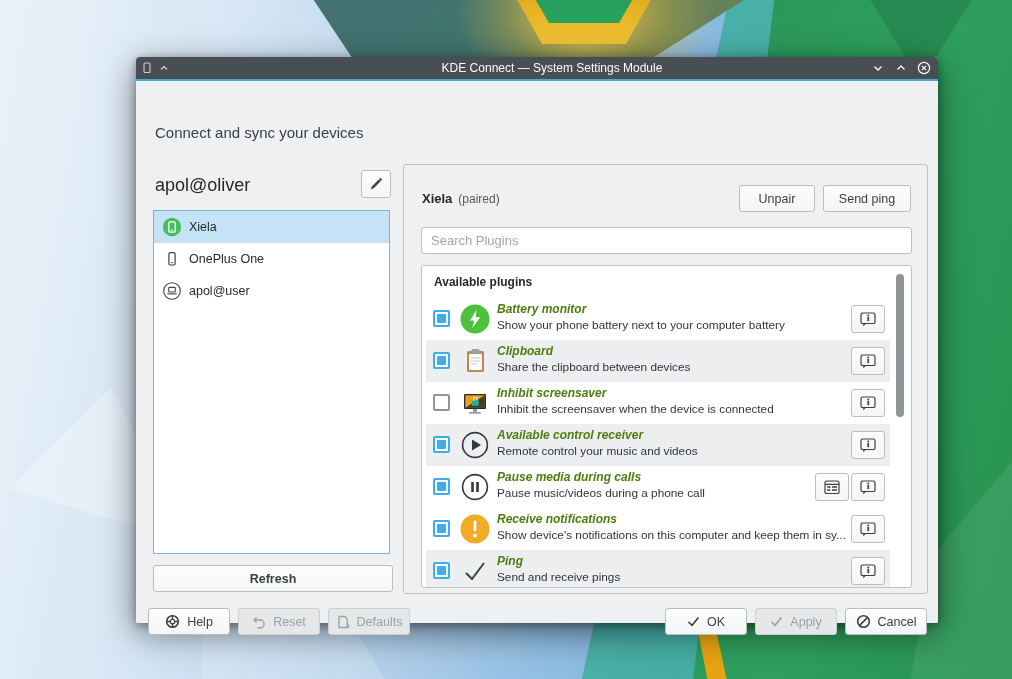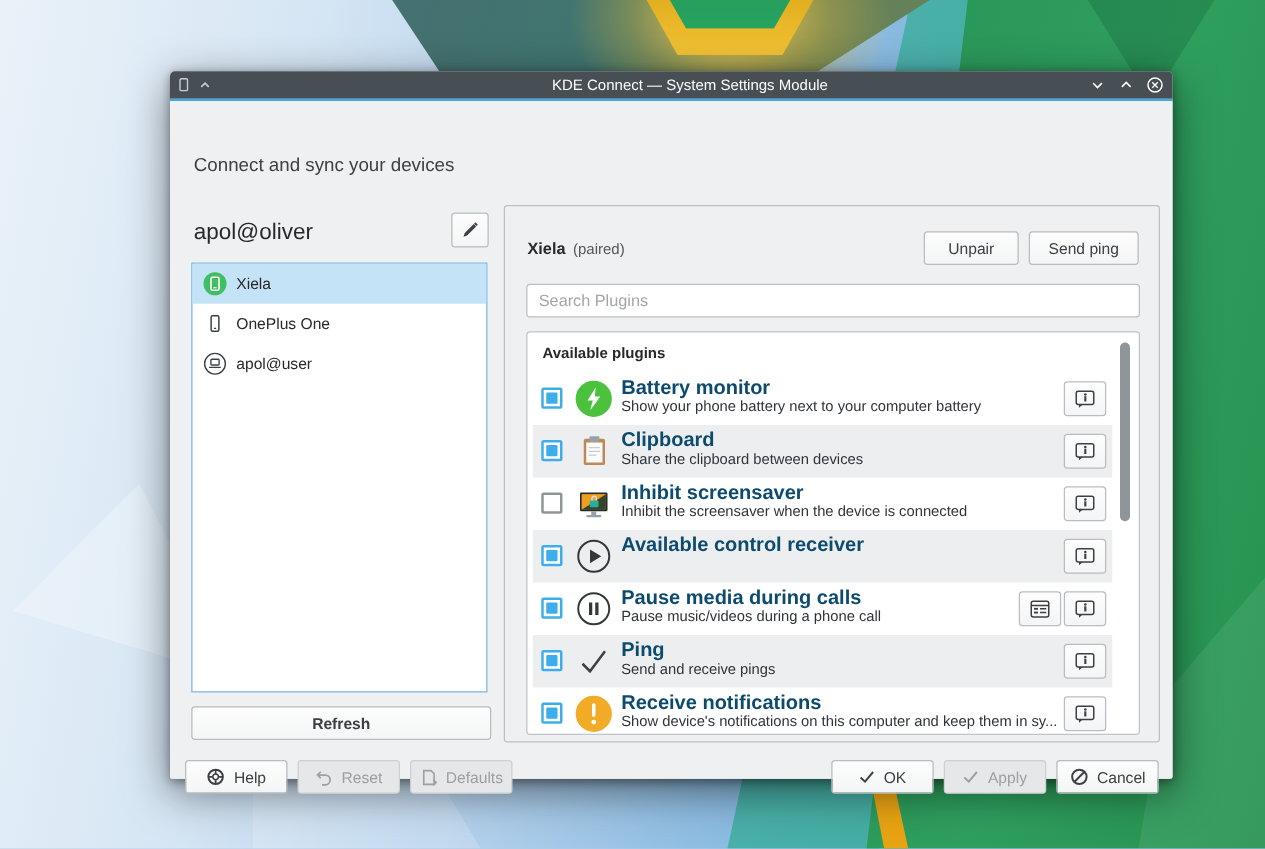--- a/index.html
+++ b/index.html
@@ -78,21 +78,21 @@
   .plugin-rows { position:absolute; left:4px; top:32px; width:464px; height:290px; overflow:hidden; }
   .plugin-row { position:relative; height:42px; }
   .plugin-row.alt { background:#eceef0; }
   .cb { position:absolute; left:7px; top:12px; width:17px; height:17px; border:2px solid #8f9698;
     border-radius:2px; background:#fff; cursor:pointer; }
   .cb-in { position:absolute; inset:2px; border-radius:1px; }
   .cb.checked { border-color:#3daee9; }
   .cb.checked .cb-in { background:#3daee9; }
   .p-icon { position:absolute; left:33px; top:5px; width:32px; height:32px; }
   .p-text { position:absolute; left:71px; top:0; width:352px; height:42px; overflow:hidden; }
-  .p-title { position:absolute; top:4px; font-size:16px; font-weight:bold; color:#0c4a6e; white-space:nowrap; }
+  .p-title { position:absolute; top:4px; font-size:12px; font-weight:bold; color:#4d7c0f; white-space:nowrap;font-style:italic; }
   .p-desc { position:absolute; top:20px; font-size:11.8px; color:#30343a; white-space:nowrap; }
   .mini-btn { position:absolute; top:7px; width:34px; height:28px; }
   .p-info { left:425px; }
   .p-config { left:389px; }
   .vscroll { position:absolute; right:7px; top:8px; width:8px; height:143px; background:#8f9598; border-radius:4px; cursor:pointer; }
 
   
   .footer-left { position:absolute; left:12px; top:527px; display:flex; gap:8px; }
   .footer-right { position:absolute; left:529px; top:527px; display:flex; gap:8px; }
   .footer-btn { width:82px; height:27px; }
@@ -294,20 +294,21 @@
                 <span class="cb-in"></span>
               </span>
     <span class="p-icon ico">
                 <svg width="32" height="32" viewBox="0 0 32 32">
                   <circle cx="16" cy="16" r="12.4" fill="none" stroke="#33383c" stroke-width="1.6"></circle>
                   <path d="M13 10.5 L22 16 L13 21.5 Z" fill="#33383c"></path>
                 </svg>
               </span>
     <div class="p-text">
       <div class="p-title">Available control receiver</div>
+      <div class="p-desc">Remote control your music and videos</div>
     </div>
 
     <button class="btn mini-btn p-info">
                 <svg width="17" height="15" viewBox="0 0 17 15">
                   <rect x="1" y="1" width="14" height="10.5" rx="1.6" fill="none" stroke="currentColor" stroke-width="1.2"></rect>
                   <rect x="7.4" y="5" width="1.7" height="4.2" fill="currentColor"></rect>
                   <circle cx="8.25" cy="3.5" r="1" fill="currentColor"></circle>
                   <path d="M3.2 11.5 L3.2 14.2 L6.2 11.5 Z" fill="currentColor"></path>
                 </svg>
               </button>
@@ -339,57 +340,57 @@
               </button>
     <button class="btn mini-btn p-info">
                 <svg width="17" height="15" viewBox="0 0 17 15">
                   <rect x="1" y="1" width="14" height="10.5" rx="1.6" fill="none" stroke="currentColor" stroke-width="1.2"></rect>
                   <rect x="7.4" y="5" width="1.7" height="4.2" fill="currentColor"></rect>
                   <circle cx="8.25" cy="3.5" r="1" fill="currentColor"></circle>
                   <path d="M3.2 11.5 L3.2 14.2 L6.2 11.5 Z" fill="currentColor"></path>
                 </svg>
               </button>
   </div>
-            <div class="plugin-row alt">
-    <span class="cb checked">
-                <span class="cb-in"></span>
-              </span>
-    <span class="p-icon ico">
-                <svg width="32" height="32" viewBox="0 0 32 32">
-                  <path d="M7 18 L13 24 L25 8" fill="none" stroke="#3c4144" stroke-width="2"></path>
-                </svg>
-              </span>
-    <div class="p-text">
-      <div class="p-title">Ping</div>
-      <div class="p-desc">Send and receive pings</div>
-    </div>
-
-    <button class="btn mini-btn p-info">
-                <svg width="17" height="15" viewBox="0 0 17 15">
-                  <rect x="1" y="1" width="14" height="10.5" rx="1.6" fill="none" stroke="currentColor" stroke-width="1.2"></rect>
-                  <rect x="7.4" y="5" width="1.7" height="4.2" fill="currentColor"></rect>
-                  <circle cx="8.25" cy="3.5" r="1" fill="currentColor"></circle>
-                  <path d="M3.2 11.5 L3.2 14.2 L6.2 11.5 Z" fill="currentColor"></path>
-                </svg>
-              </button>
-  </div>
             <div class="plugin-row">
     <span class="cb checked">
                 <span class="cb-in"></span>
               </span>
     <span class="p-icon ico">
                 <svg width="32" height="32" viewBox="0 0 32 32">
                   <circle cx="16" cy="16" r="14.5" fill="#f2ab27"></circle>
                   <rect x="14.6" y="7.5" width="2.8" height="11" rx="1.4" fill="#ffffff"></rect>
                   <circle cx="16" cy="22.6" r="1.9" fill="#ffffff"></circle>
                 </svg>
               </span>
     <div class="p-text">
       <div class="p-title">Receive notifications</div>
       <div class="p-desc">Show device's notifications on this computer and keep them in sy...</div>
+    </div>
+
+    <button class="btn mini-btn p-info">
+                <svg width="17" height="15" viewBox="0 0 17 15">
+                  <rect x="1" y="1" width="14" height="10.5" rx="1.6" fill="none" stroke="currentColor" stroke-width="1.2"></rect>
+                  <rect x="7.4" y="5" width="1.7" height="4.2" fill="currentColor"></rect>
+                  <circle cx="8.25" cy="3.5" r="1" fill="currentColor"></circle>
+                  <path d="M3.2 11.5 L3.2 14.2 L6.2 11.5 Z" fill="currentColor"></path>
+                </svg>
+              </button>
+  </div>
+            <div class="plugin-row alt">
+    <span class="cb checked">
+                <span class="cb-in"></span>
+              </span>
+    <span class="p-icon ico">
+                <svg width="32" height="32" viewBox="0 0 32 32">
+                  <path d="M7 18 L13 24 L25 8" fill="none" stroke="#3c4144" stroke-width="2"></path>
+                </svg>
+              </span>
+    <div class="p-text">
+      <div class="p-title">Ping</div>
+      <div class="p-desc">Send and receive pings</div>
     </div>
 
     <button class="btn mini-btn p-info">
                 <svg width="17" height="15" viewBox="0 0 17 15">
                   <rect x="1" y="1" width="14" height="10.5" rx="1.6" fill="none" stroke="currentColor" stroke-width="1.2"></rect>
                   <rect x="7.4" y="5" width="1.7" height="4.2" fill="currentColor"></rect>
                   <circle cx="8.25" cy="3.5" r="1" fill="currentColor"></circle>
                   <path d="M3.2 11.5 L3.2 14.2 L6.2 11.5 Z" fill="currentColor"></path>
                 </svg>
               </button>

